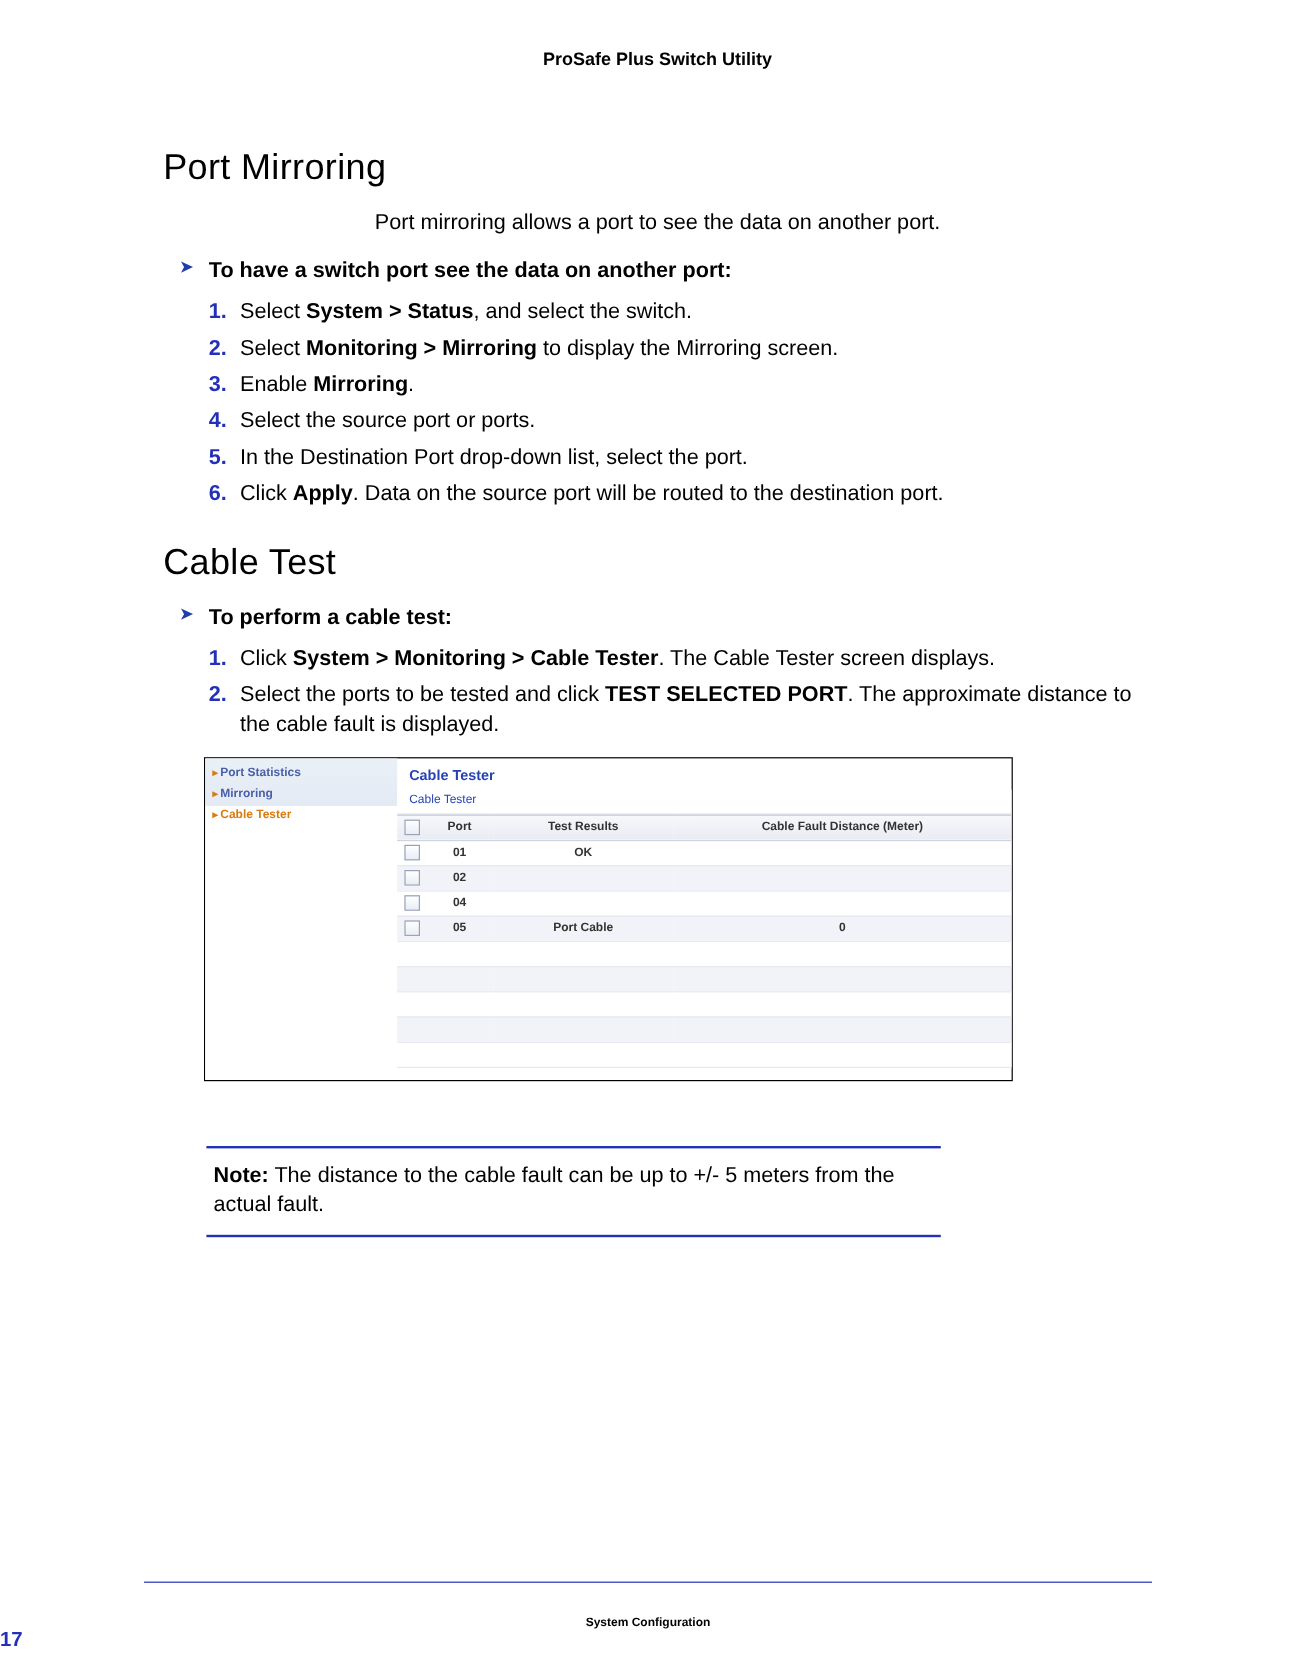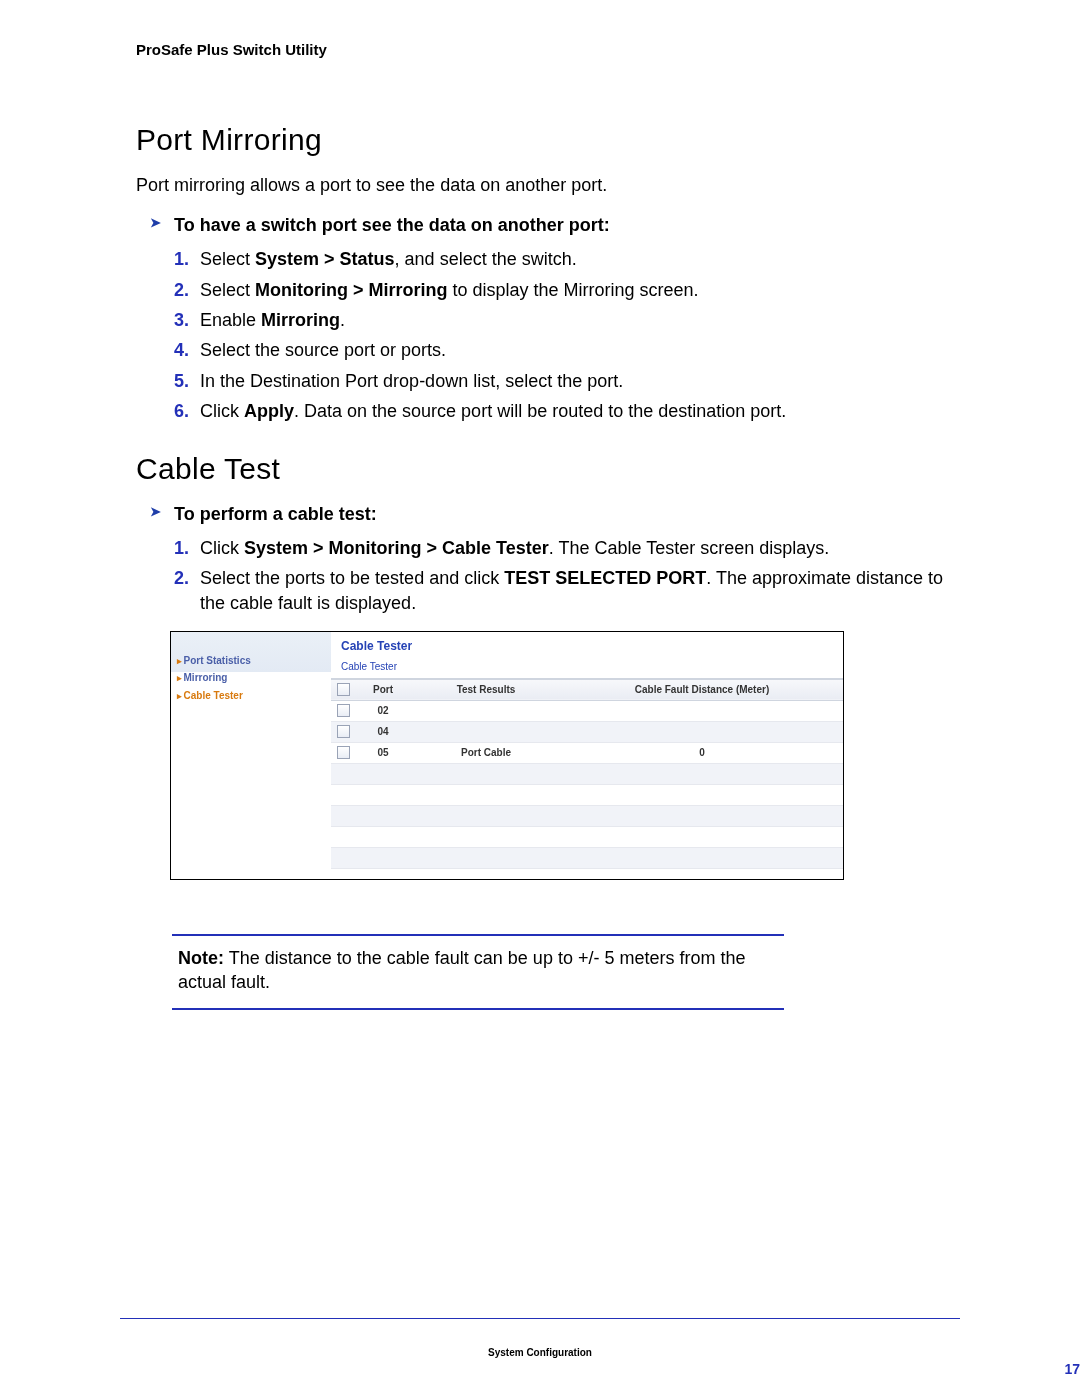--- a/index.html
+++ b/index.html
@@ -11,34 +11,35 @@
     line-height: 1.35;
   }
   .page {
     width: 1080px;
     min-height: 1397px;
     box-sizing: border-box;
     padding: 40px 120px 30px 136px;
     position: relative;
   }
   .doc-header {
-    text-align: left;
+    text-align: center;
     font-weight: bold;
     font-size: 15px;
     margin-bottom: 60px;
   }
   h2.section {
     font-family: "Futura", "Century Gothic", Arial, sans-serif;
     font-weight: 400;
     font-size: 30px;
     margin: 26px 0 12px 0;
     letter-spacing: .3px;
   }
   .para {
     margin: 8px 0 16px 0;
+    text-align: center;
   }
   .arrow-heading {
     font-weight: bold;
     margin: 10px 0 10px 14px;
     position: relative;
     padding-left: 24px;
   }
   .arrow-heading::before {
     content: "➤";
     position: absolute;
@@ -73,21 +74,21 @@
     margin: 16px 0 20px 34px;
     width: 672px;
     border: 1px solid #000;
     background: #fff;
     font-size: 11px;
   }
   .fig-inner { display: flex; }
   .fig-side {
     width: 160px;
     background: linear-gradient(#eaf0f7,#e3eaf4 40px, #fff 40px);
-    padding: 20px 0;
+    padding: 4px 0;
     box-sizing: border-box;
     font-size: 10px;
   }
   .fig-side .snav {
     padding: 2px 6px;
     color: #4a5fa8;
     font-weight: bold;
     white-space: nowrap;
   }
   .fig-side .snav.active { color: #d87a0f; }
@@ -157,23 +158,23 @@
   .footer-text {
     position:absolute;
     left:0; right:0; bottom:38px;
     text-align:center;
     font-weight:bold;
     font-size:10px;
   }
   .footer-page {
     position:absolute;
     left:0; right:0; bottom:18px;
-    text-align:right;
+    text-align:left;
     font-weight:bold;
-    font-size:14px;
+    font-size:17px;
     color:#2330b8;
   }
 </style>
 </head>
 <body>
 
 <div class="page">
   <div class="doc-header">ProSafe Plus Switch Utility</div>
 
   <h2 class="section">Port Mirroring</h2>
@@ -216,20 +217,26 @@
             <tr>
               <th><span class="cb"></span></th>
               <th>Port</th>
               <th>Test Results</th>
               <th>Cable Fault Distance (Meter)</th>
             </tr>
           </thead>
           <tbody id="ct-body">
               <tr>
                 <td><span class="cb"></span></td>
+                <td>01</td>
+                <td>OK</td>
+                <td></td>
+              </tr>
+              <tr>
+                <td><span class="cb"></span></td>
                 <td>02</td>
                 <td></td>
                 <td></td>
               </tr>
               <tr>
                 <td><span class="cb"></span></td>
                 <td>04</td>
                 <td></td>
                 <td></td>
               </tr>

